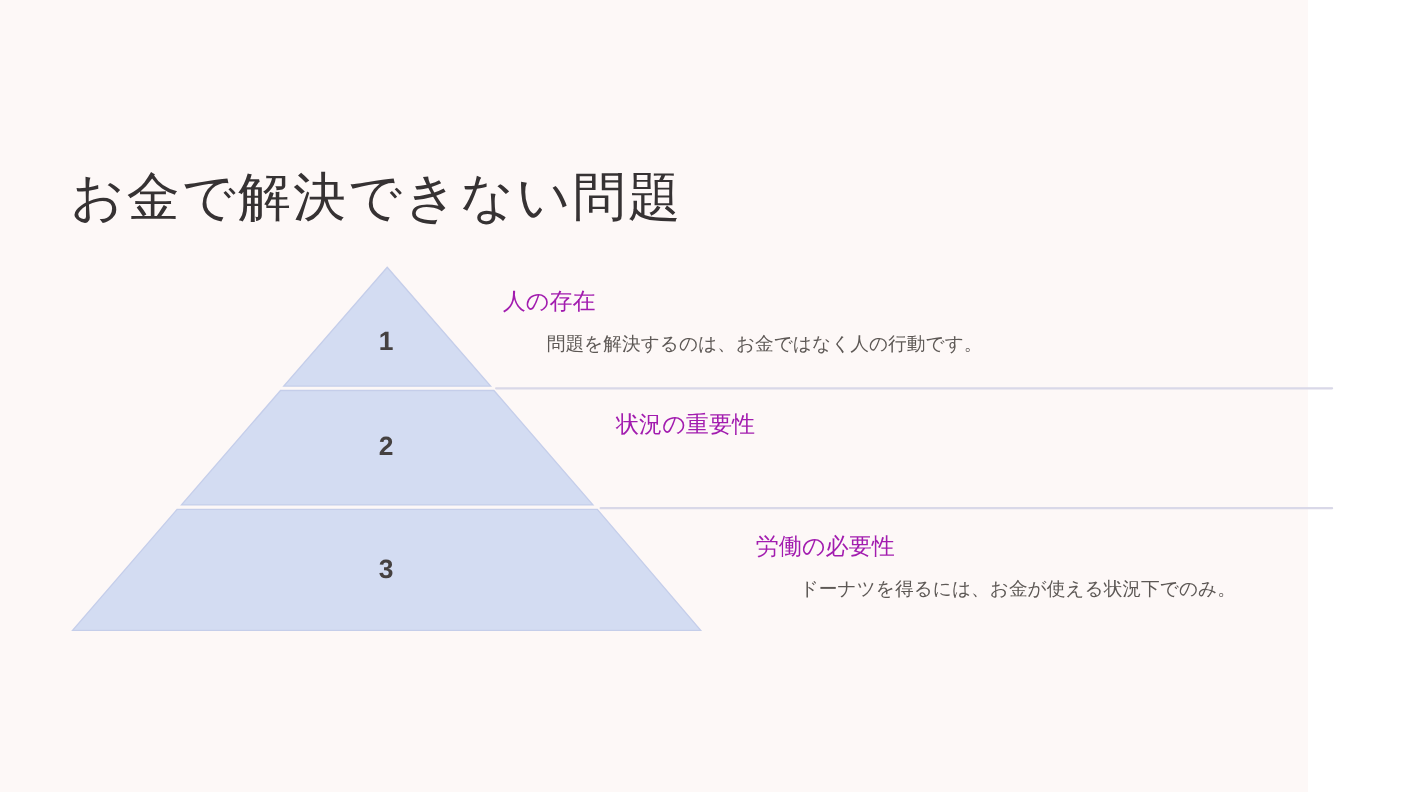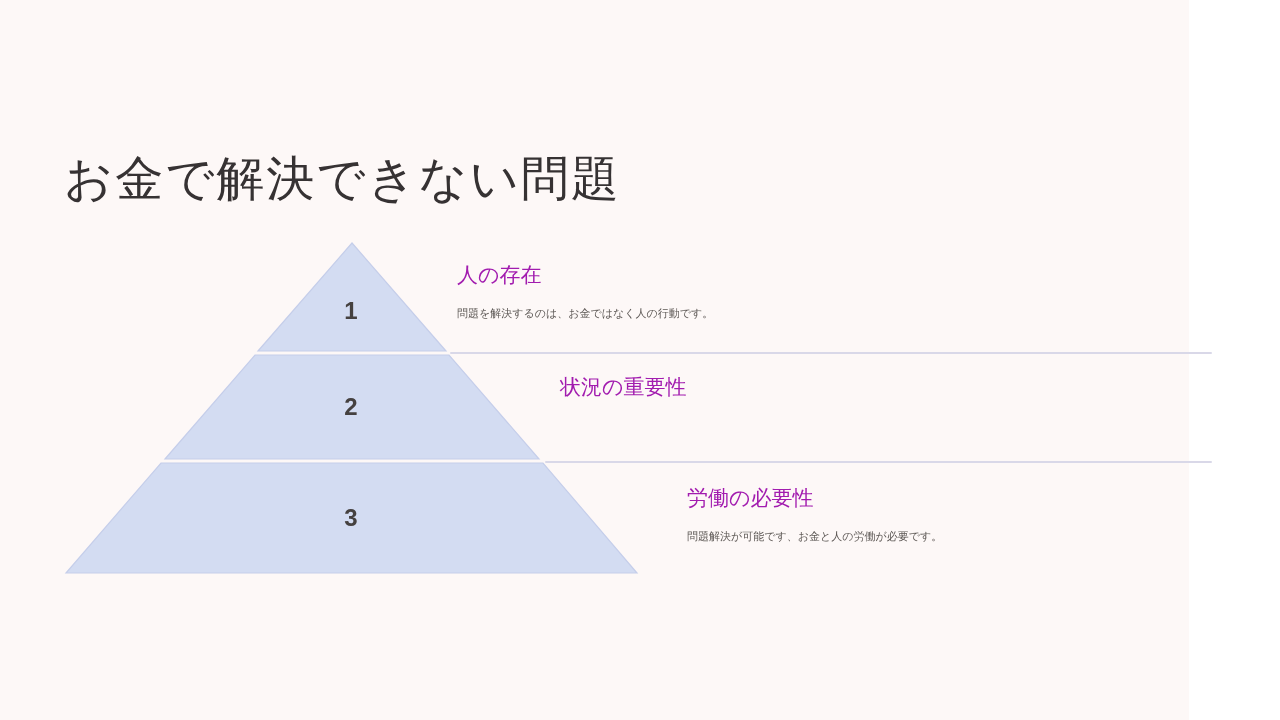--- a/index.html
+++ b/index.html
@@ -55,24 +55,25 @@
   .entry.e3 { left: 687px; top: 484px; }
 
   .entry h2 {
     font-size: 21px;
     line-height: 28px;
     font-weight: 500;
     color: #a21caf;
   }
   .entry p {
     margin-top: 12px;
-    font-size: 11px;
+    font-size: 17px;
     line-height: 24px;
     font-weight: 400;
     color: #5D5855;
+    margin-left: 40px;
   }
 </style>
 </head>
 <body>
 
 <div class="slide" style="background-color: rgb(253, 248, 247);">
 
   <h1 class="title">お金で解決できない問題</h1>
 
   <svg class="pyramid-svg" viewBox="0 0 1280 720" xmlns="http://www.w3.org/2000/svg" aria-hidden="true">
@@ -91,16 +92,16 @@
     <h2>人の存在</h2>
     <p>問題を解決するのは、お金ではなく人の行動です。</p>
   </section>
 
   <section class="entry e2">
     <h2>状況の重要性</h2>
   </section>
 
   <section class="entry e3">
     <h2>労働の必要性</h2>
-    <p>問題解決が可能です、お金と人の労働が必要です。</p>
+    <p>ドーナツを得るには、お金が使える状況下でのみ。</p>
   </section>
 
 </div>
 
 </body></html>

